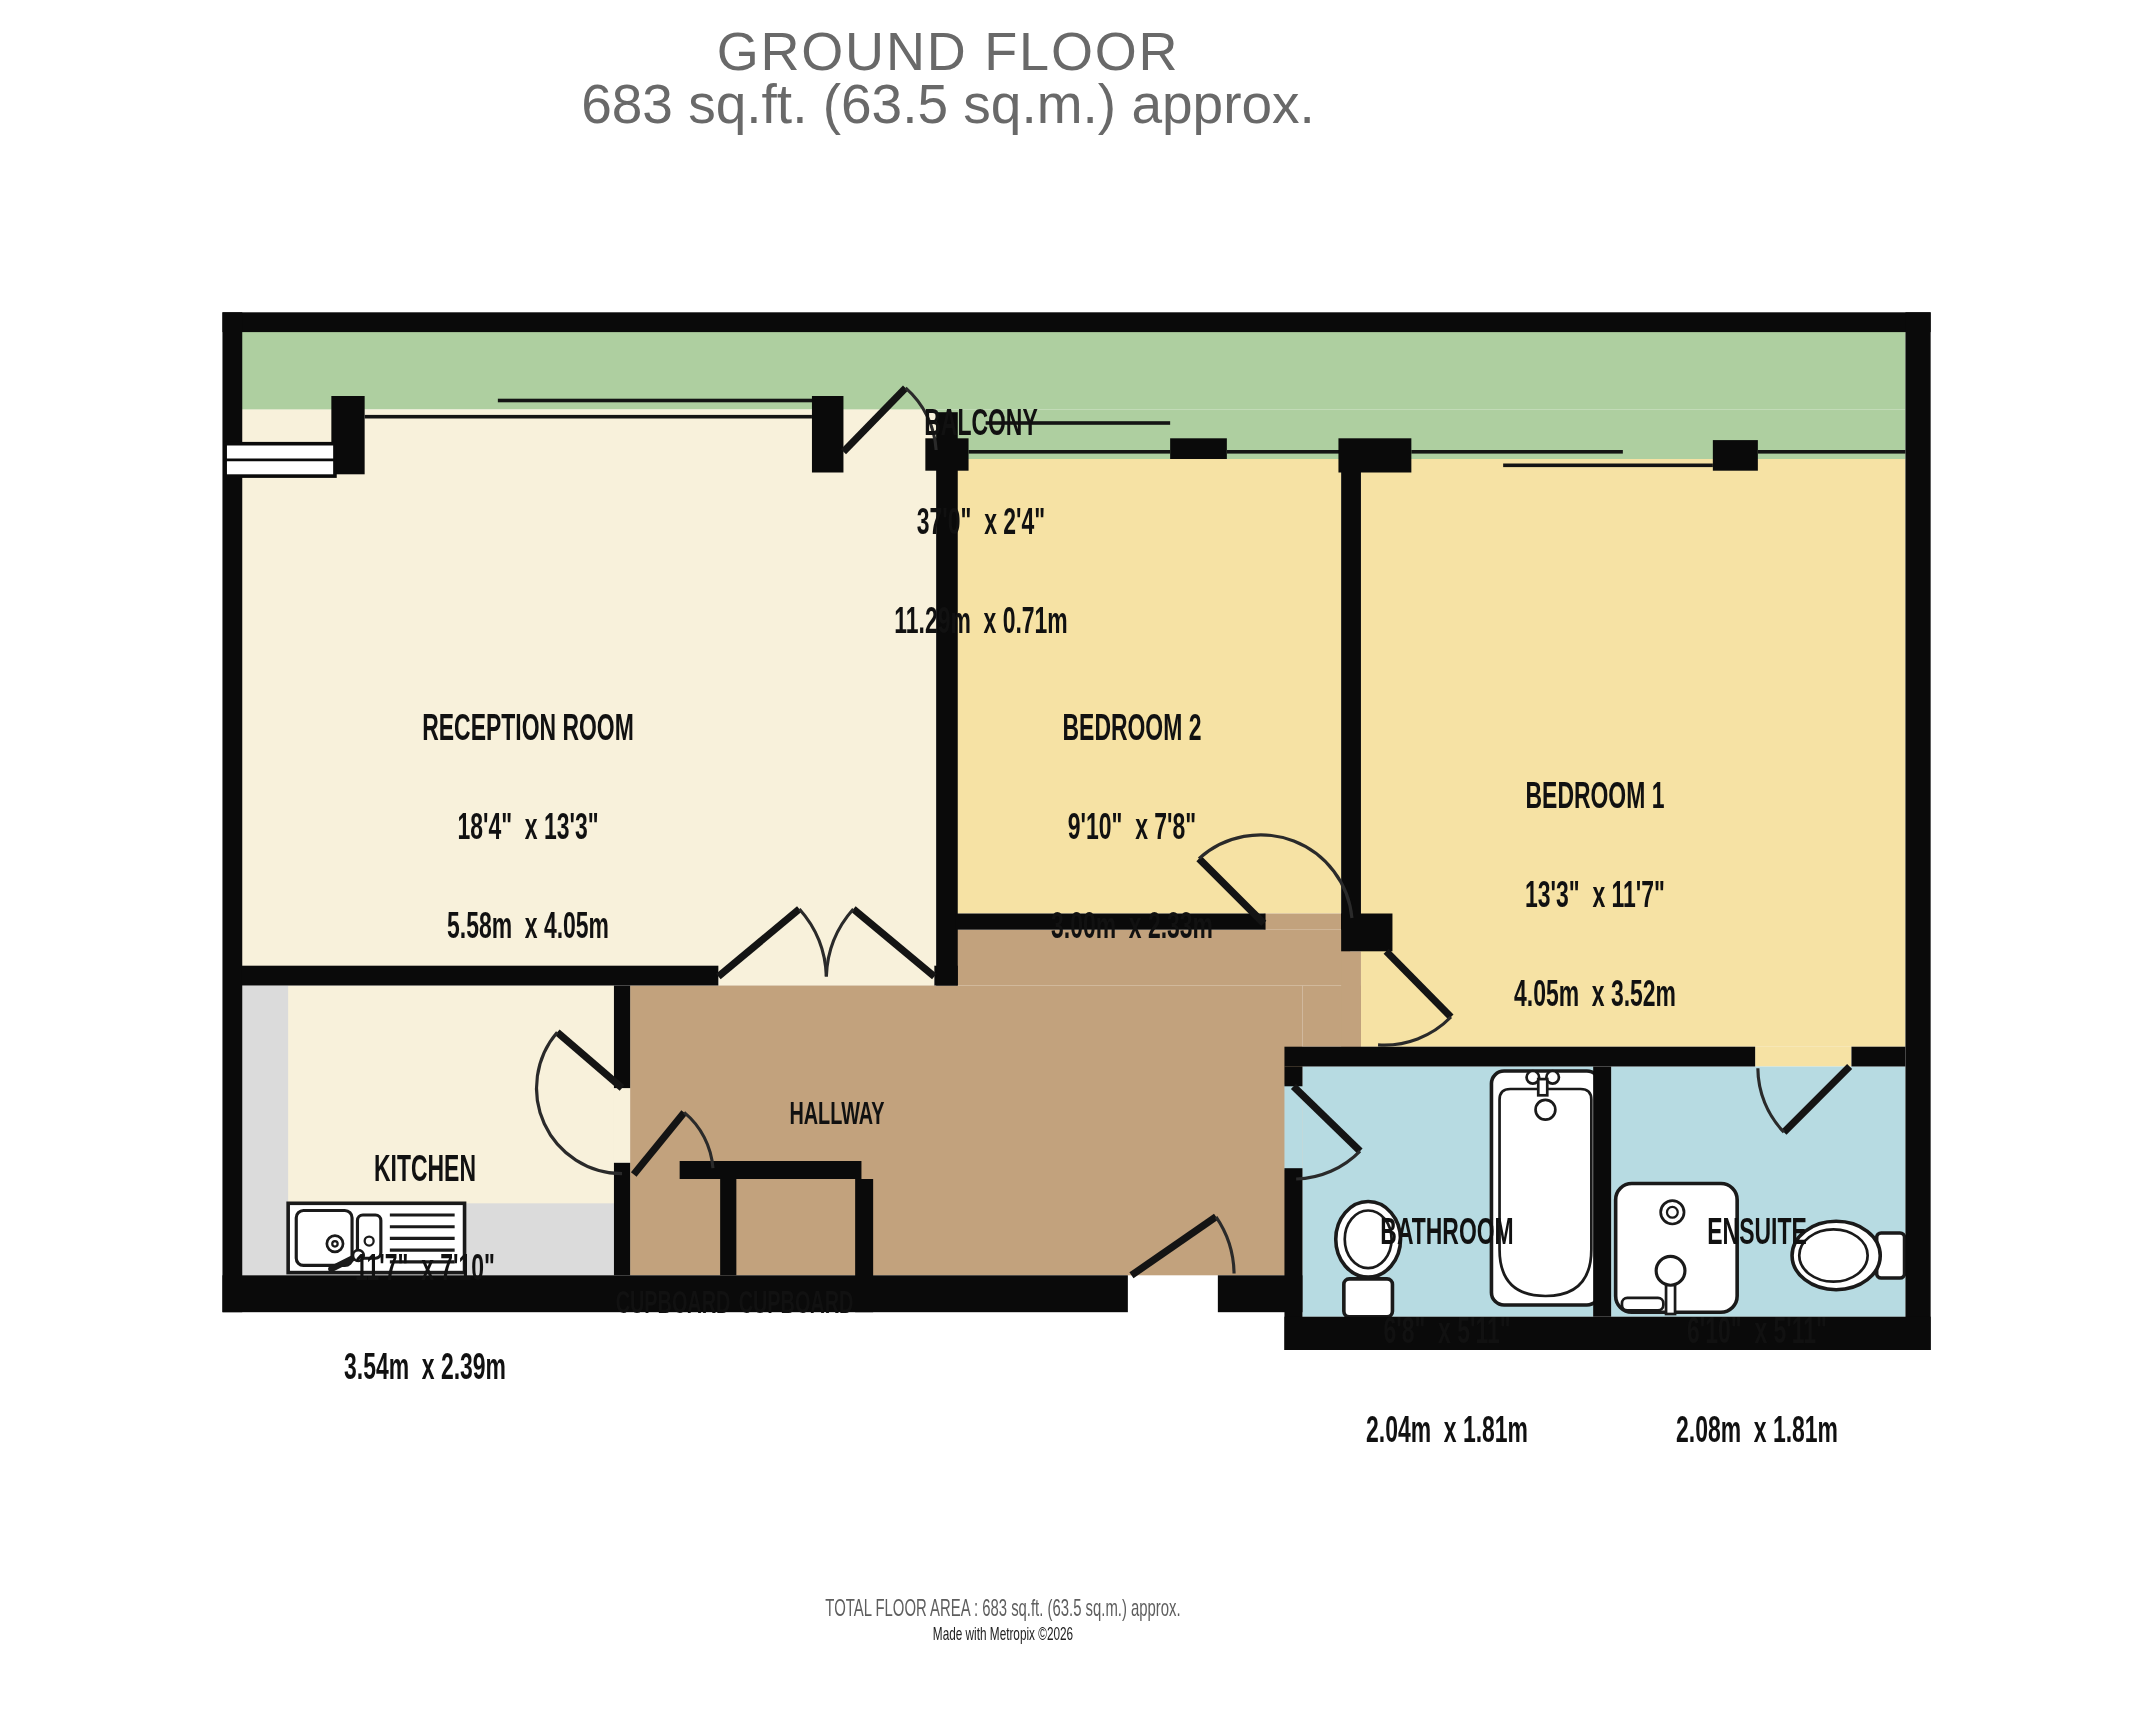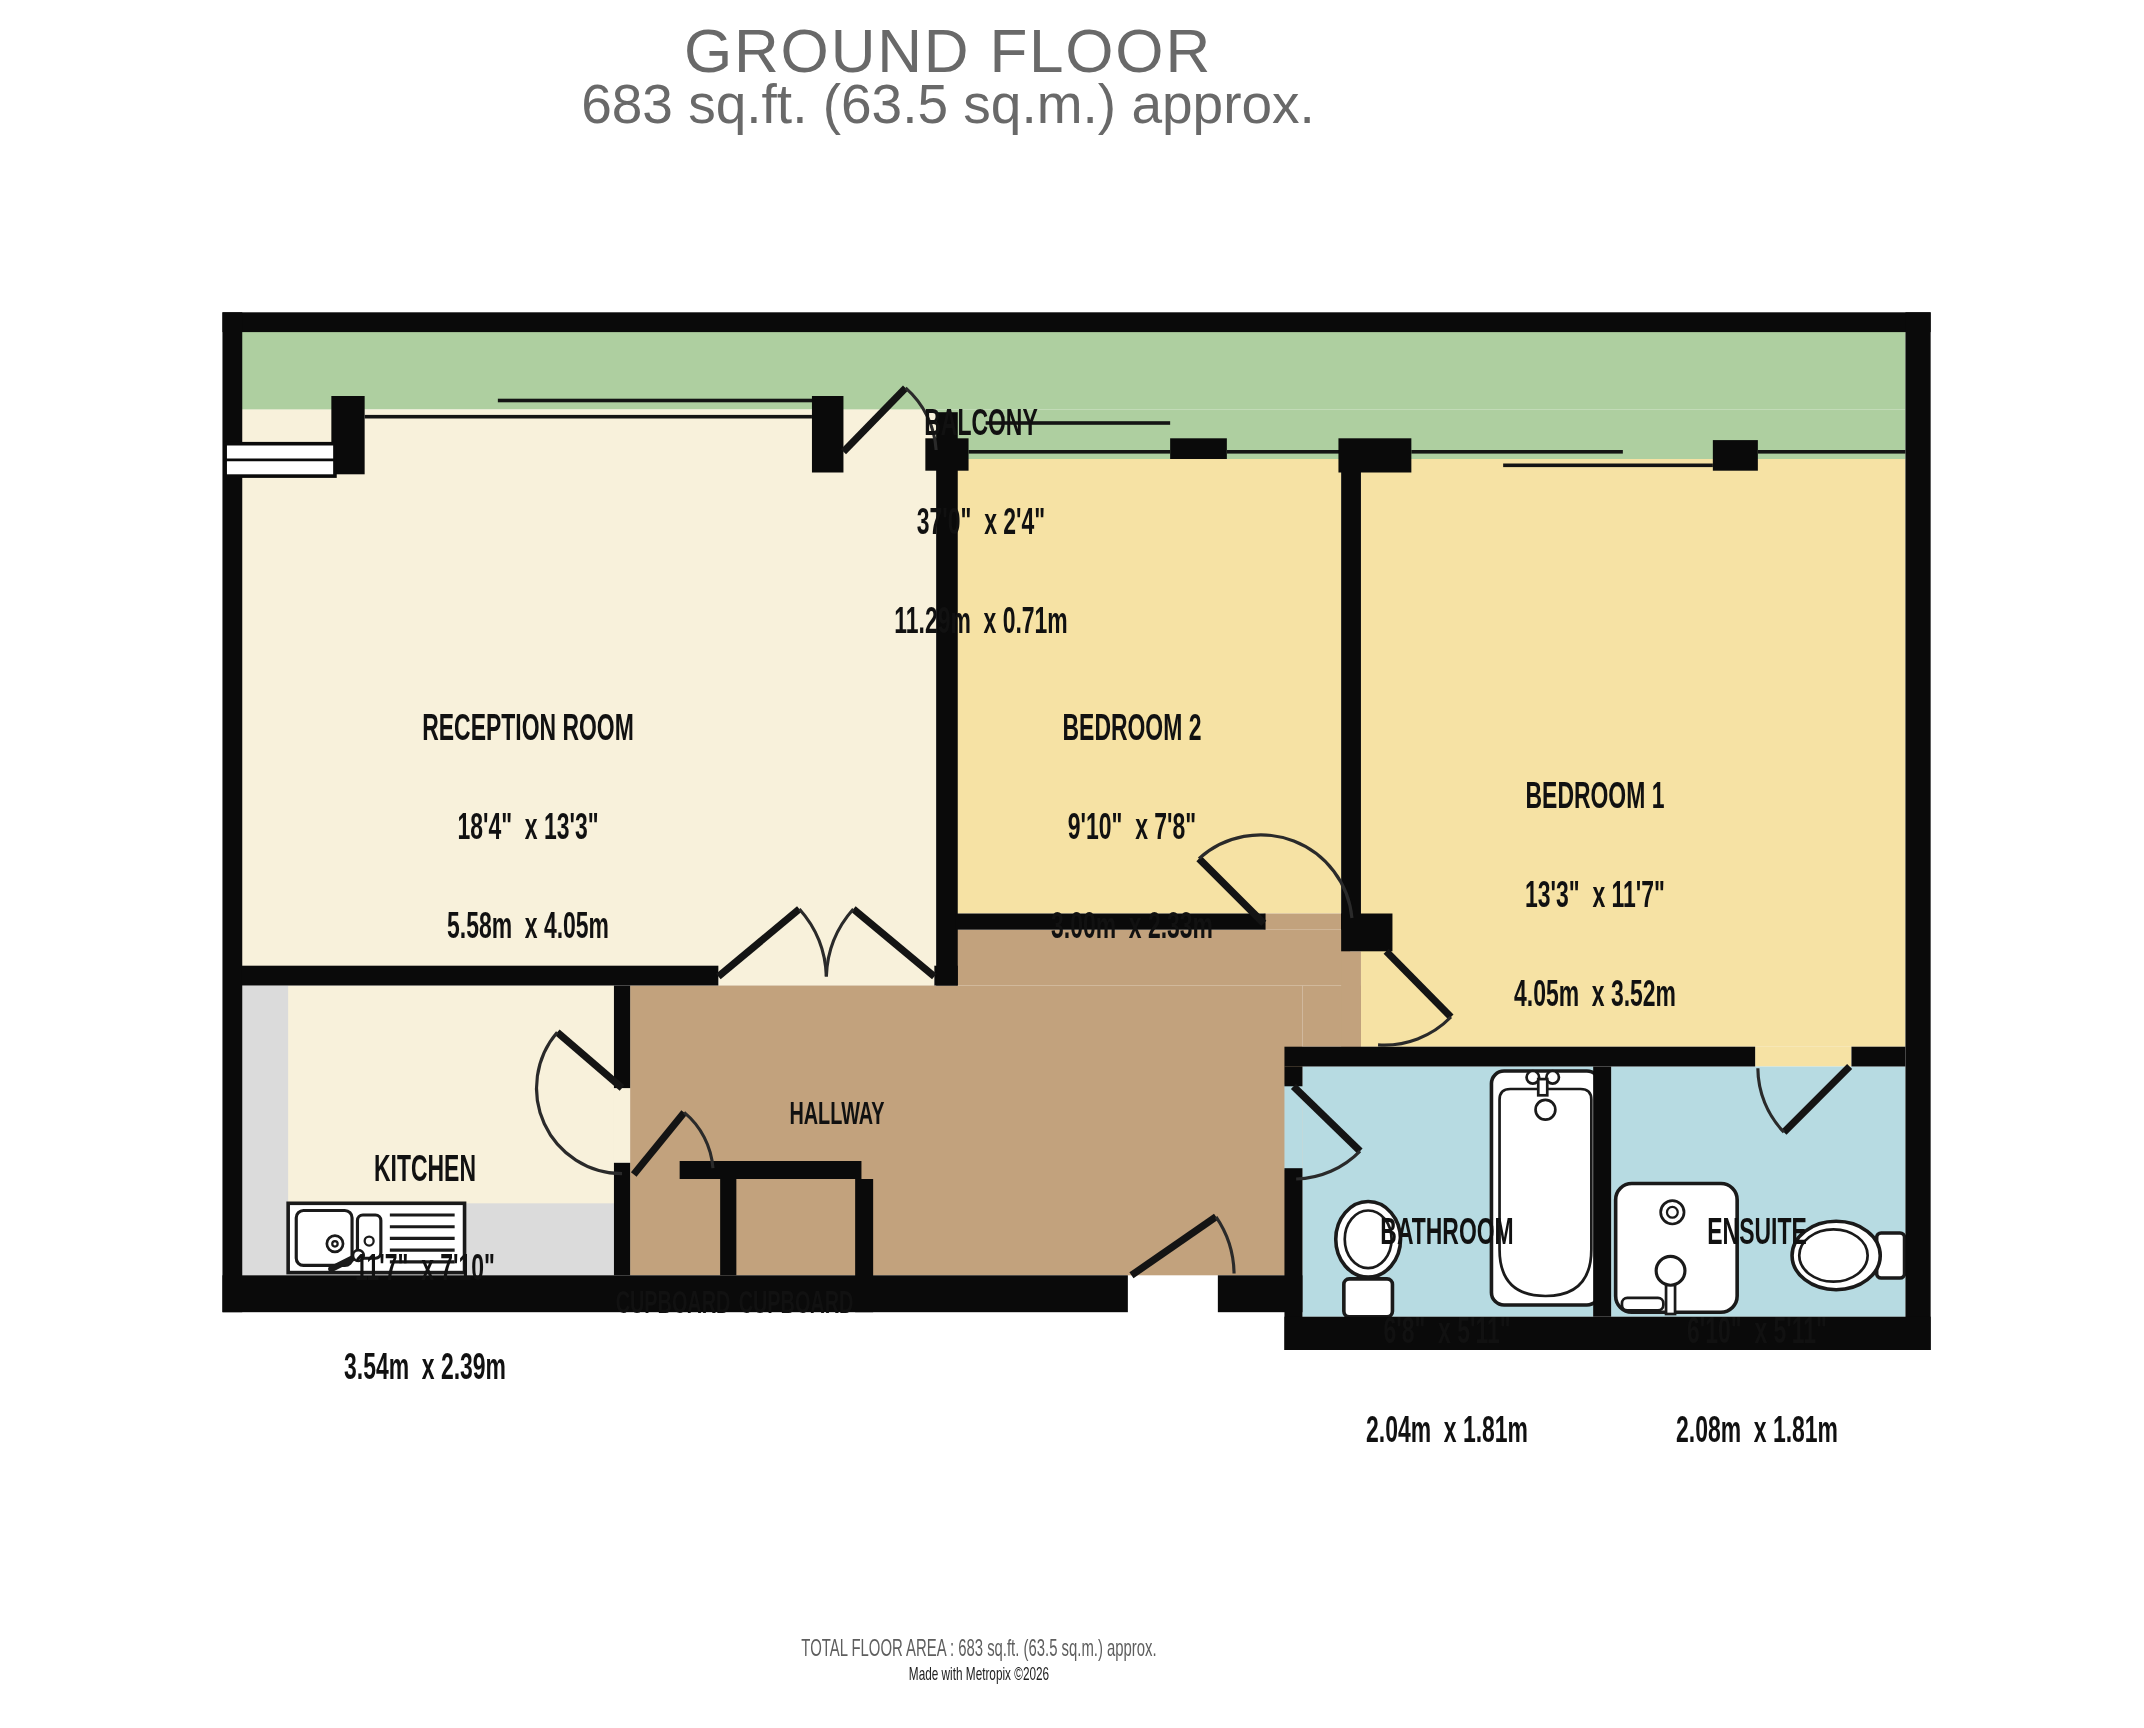--- a/index.html
+++ b/index.html
@@ -13,28 +13,28 @@
   .plan-svg{position:absolute;left:0;top:0;}
   .floor-balcony{fill:var(--balcony);} .floor-cream{fill:var(--cream);}
   .floor-bedroom{fill:var(--bedroom);} .floor-hall{fill:var(--hallway);}
   .floor-bath{fill:var(--bath);} .floor-gray{fill:var(--kgray);}
   .wall{fill:var(--wall);} .tline{fill:#141414;}
   .leaf{stroke:#141414;stroke-width:8;fill:none;stroke-linecap:butt;}
   .arc{stroke:#2a2a2a;stroke-width:3.5;fill:none;}
   .fix{stroke:#1a1a1a;fill:#ffffff;}
   .title-block{position:absolute;left:948px;top:23.4px;transform:translateX(-50%);
                text-align:center;color:var(--titlegray);white-space:nowrap;}
-  .title-line1{font-size:62px;letter-spacing:1.8px;line-height:56px;}
+  .title-line1{font-size:54px;letter-spacing:1.8px;line-height:56px;}
   .title-line2{font-size:55px;line-height:50px;}
   .rlabel{position:absolute;text-align:center;color:var(--label);font-weight:bold;
           font-size:37px;line-height:33px;white-space:pre;
           transform:translateX(-50%) scaleX(0.62);transform-origin:50% 0;}
   .rlabel.small{font-size:32px;}
-  .footer-block{position:absolute;left:979px;top:1593px;transform:translateX(-50%);
-                text-align:center;white-space:nowrap;margin-top:40px;}
+  .footer-block{position:absolute;left:1003px;top:1593px;transform:translateX(-50%);
+                text-align:center;white-space:nowrap;}
   .footer-area{font-size:24px;color:var(--footgray);line-height:29px;
                transform:scaleX(0.62);transform-origin:50% 0;}
   .footer-credit{font-size:19px;color:var(--credit);line-height:23.4px;
                transform:scaleX(0.62);transform-origin:50% 0;}
 </style>
 </head>
 <body>
 
 <div class="stage">
 

